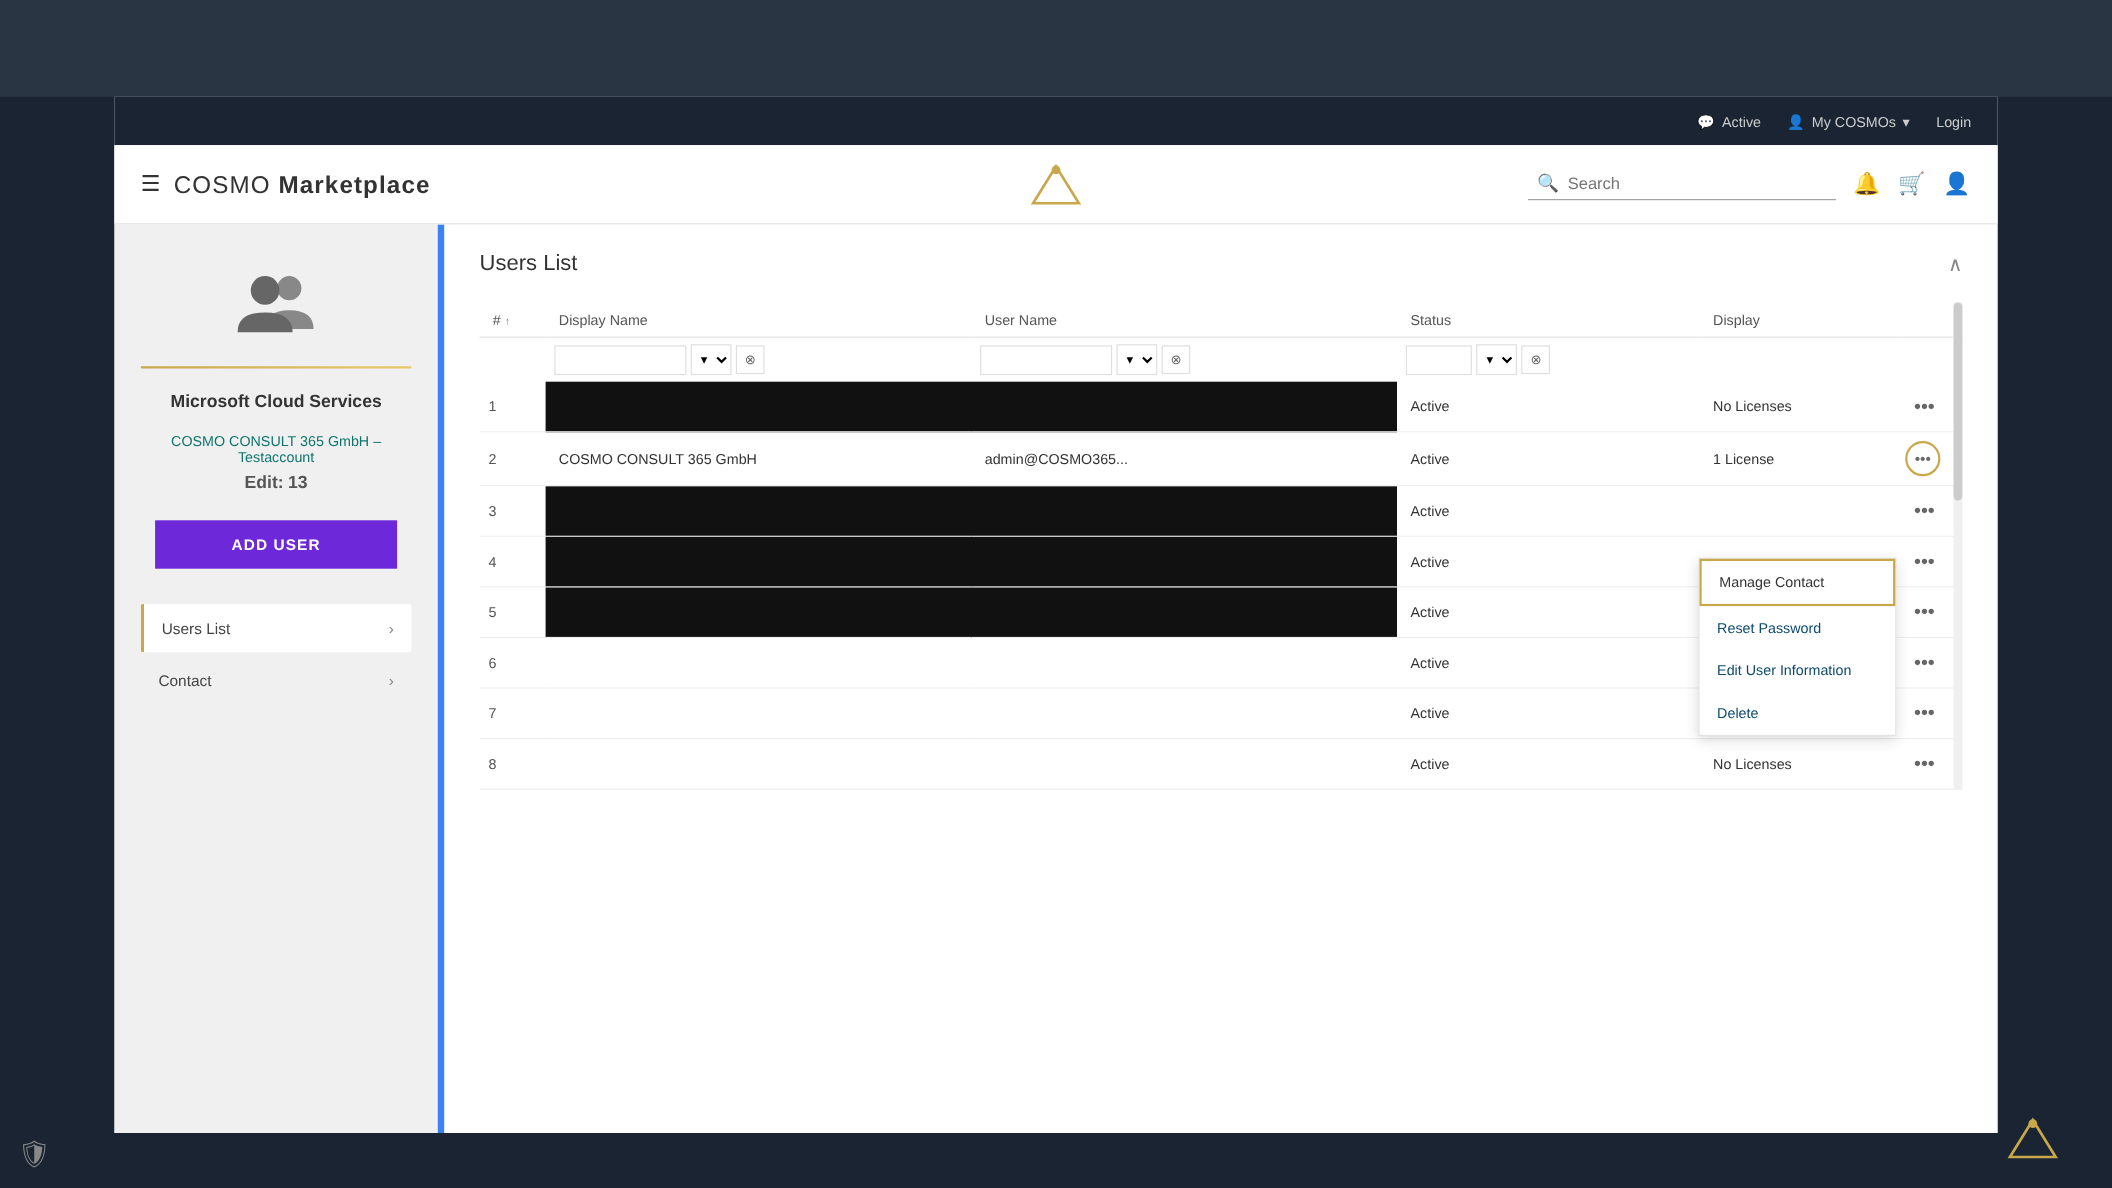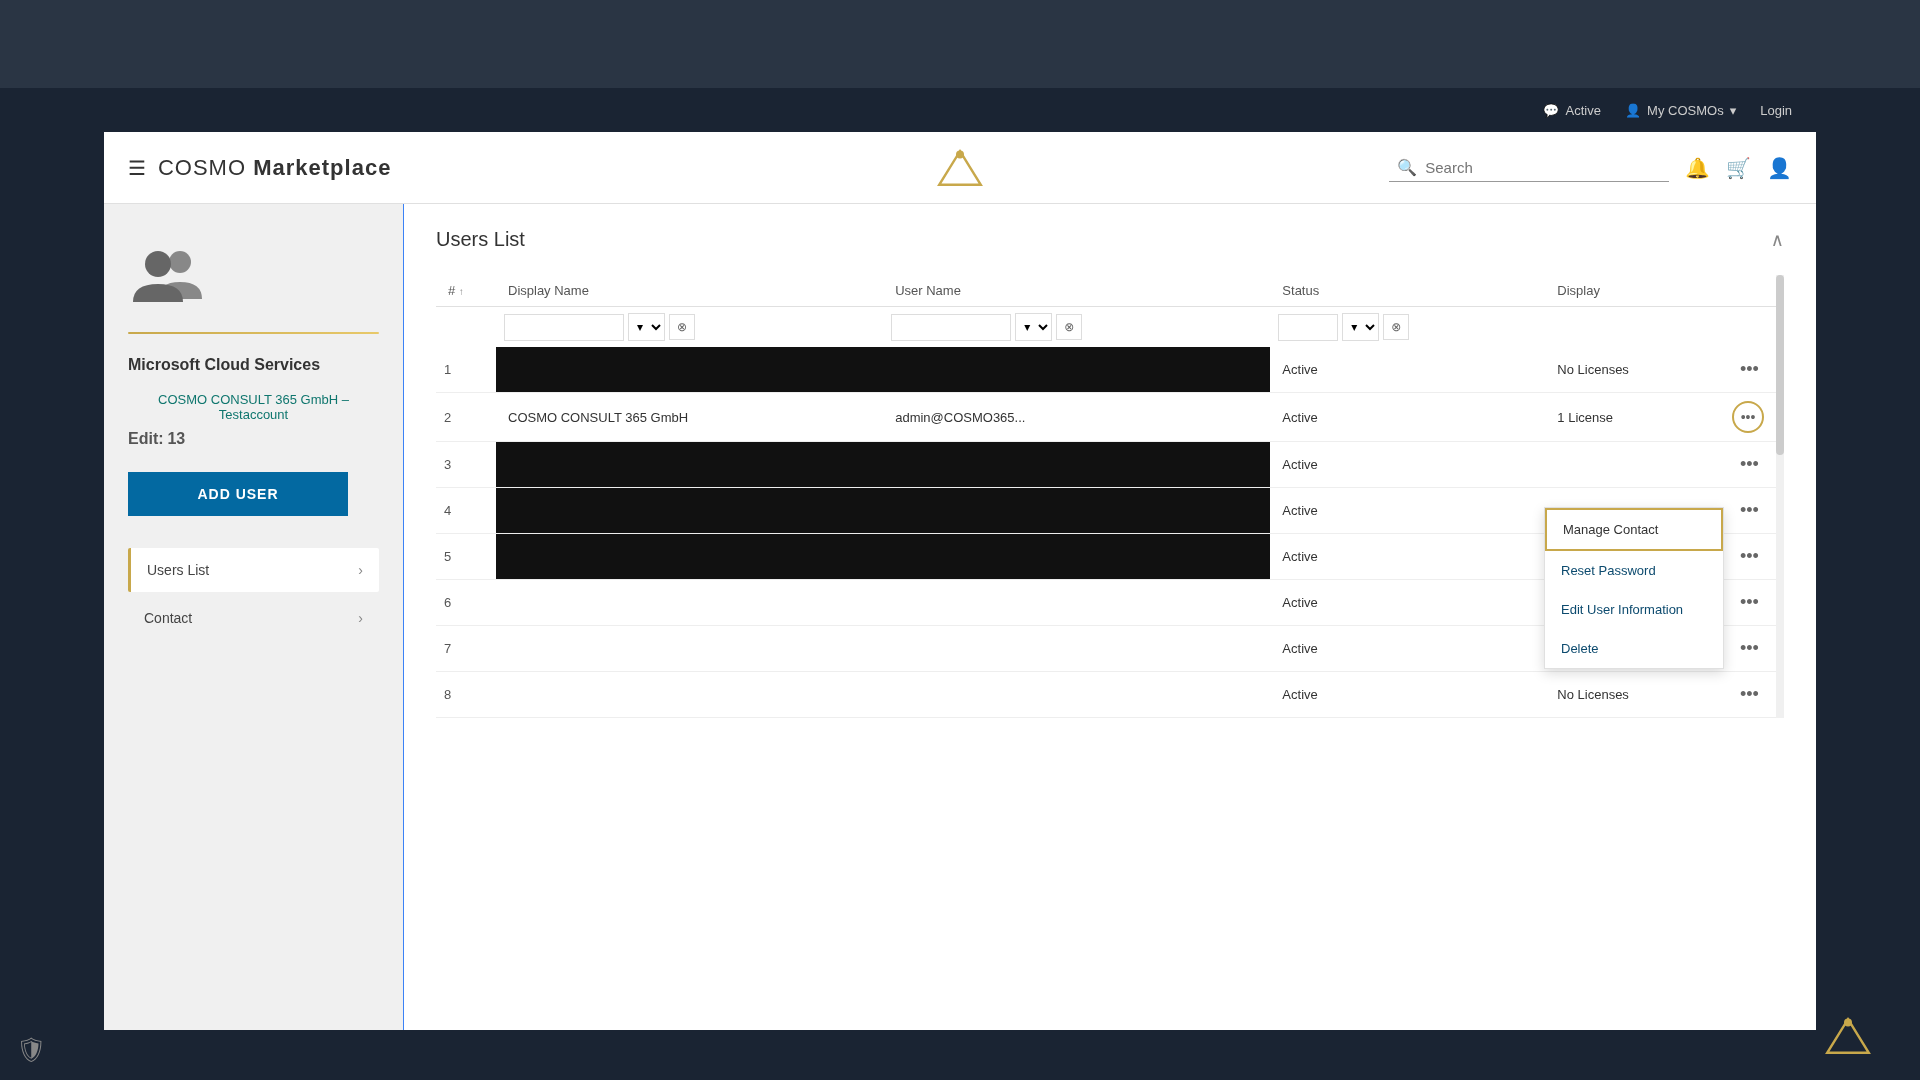--- a/index.html
+++ b/index.html
@@ -129,22 +129,22 @@
       overflow: hidden;
     }
 
     
     .sidebar {
       width: 300px;
       background: #f0f0f0;
       padding: 40px 24px 24px;
       display: flex;
       flex-direction: column;
-      align-items: flex-start;
-      border-right: 1px solid #3b82f6;
+      align-items: center;
+      border-right: 6px solid #3b82f6;
       flex-shrink: 0;
     }
     .users-avatar {
       margin-bottom: 24px;
     }
     .sidebar-divider {
       width: 100%;
       height: 2px;
       background: linear-gradient(to right, #c8a84b, #e8c96a);
       margin-bottom: 20px;
@@ -170,21 +170,21 @@
     .sidebar-users {
       font-size: 14px;
       color: #555;
       margin-bottom: 24px;
     }
     .sidebar-users span {
       font-weight: 700;
       font-size: 16px;
     }
     .add-user-btn {
-      background: #0369a1;
+      background: #6d28d9;
       color: #fff;
       border: none;
       padding: 14px 40px;
       font-size: 14px;
       font-weight: 600;
       letter-spacing: 1px;
       cursor: pointer;
       margin-bottom: 32px;
       width: 220px;
     }

